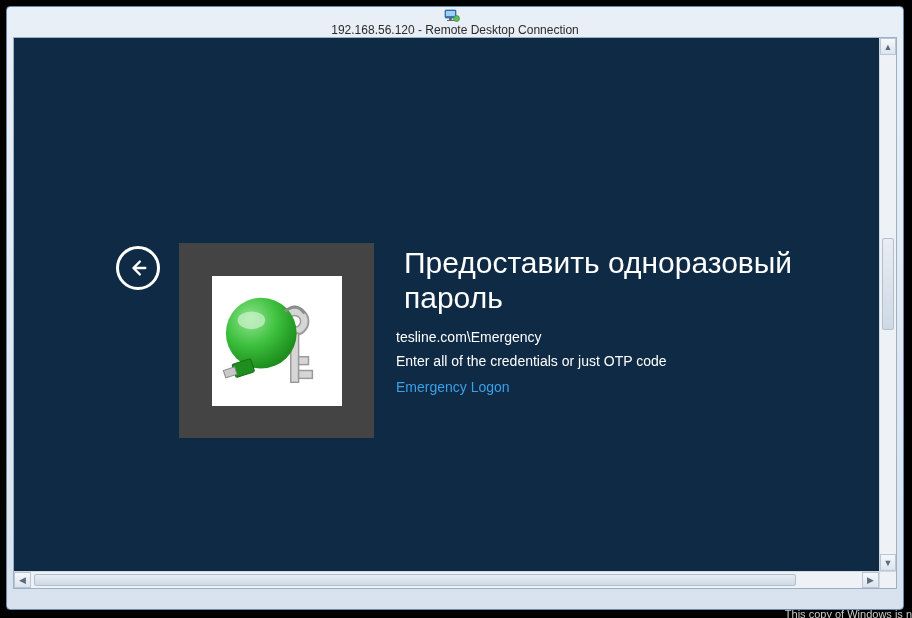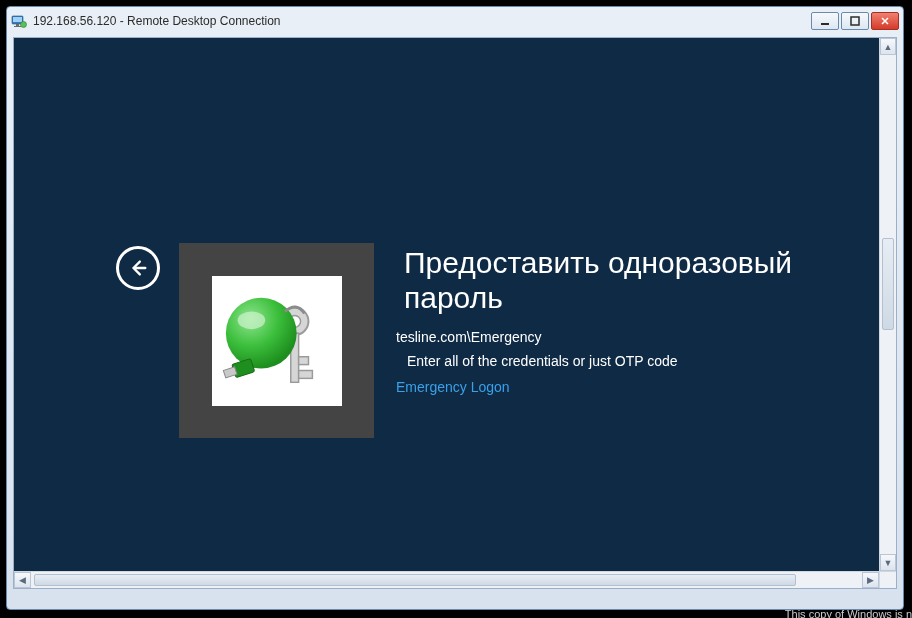--- a/index.html
+++ b/index.html
@@ -26,20 +26,21 @@
     box-sizing: border-box;
   }
 
   .titlebar {
     height: 28px;
     display: flex;
     align-items: center;
     padding: 0 4px;
     font-size: 12px;
     color: #2b2b2b;
+    flex-direction: column;
   }
   .titlebar .app-icon {
     width: 16px;
     height: 16px;
     margin-right: 6px;
     display: inline-flex;
   }
   .titlebar .title-text {
     flex: 0 0 auto;
   }
@@ -210,21 +211,20 @@
     line-height: 1.15;
     margin: 0 0 14px 8px;
   }
   .username {
     font-size: 14px;
     margin-bottom: 8px;
   }
   .instruction {
     font-size: 14px;
     margin-bottom: 10px;
-    margin-left: 11px;
   }
   .emergency {
     font-size: 14px;
     margin-bottom: 20px;
   }
   .emergency a {
     color: #3aa0e8;
     text-decoration: none;
   }
 

